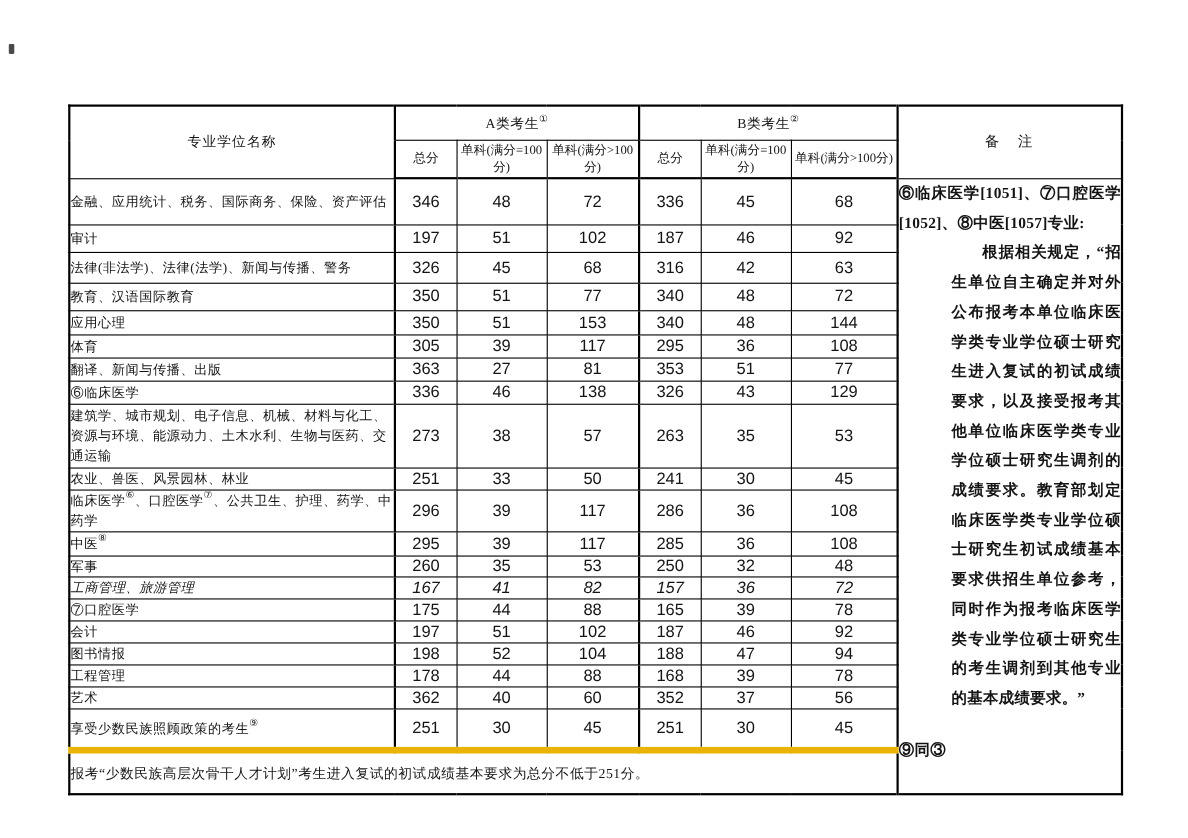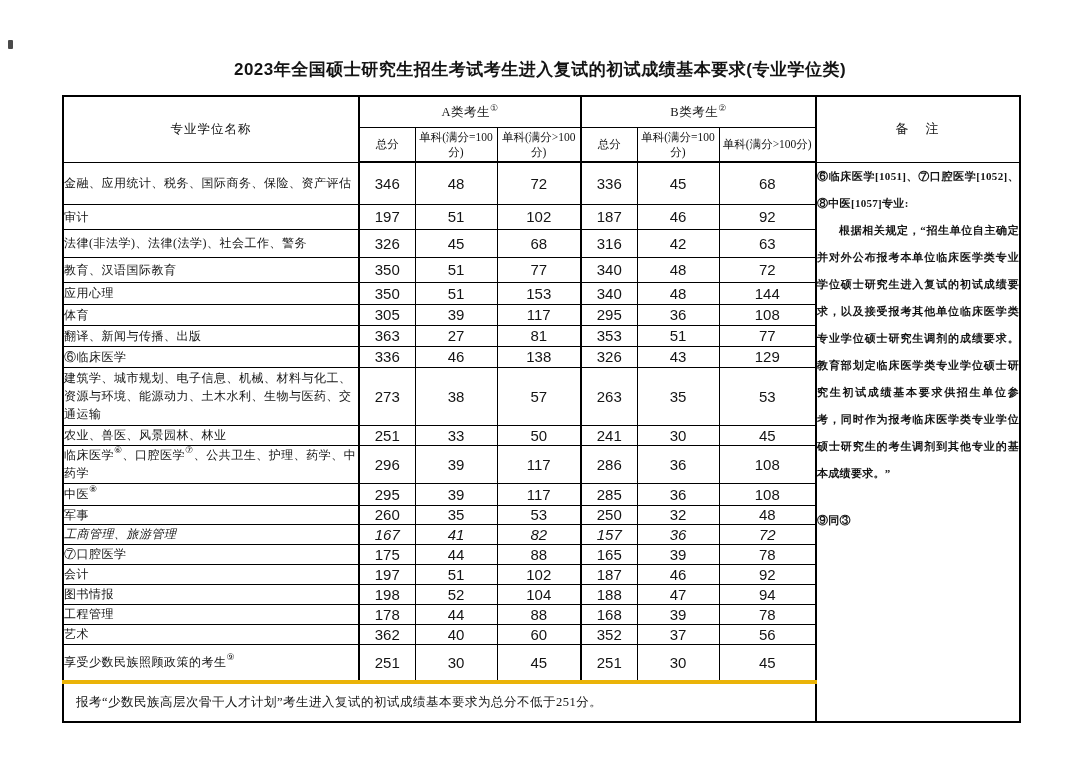--- a/index.html
+++ b/index.html
@@ -20,21 +20,21 @@
     border-collapse:collapse;table-layout:fixed;
     border:2px solid #000;
   }
   table.score th,table.score td{
     border:1px solid #000;padding:0;overflow:hidden;
   }
   
   .gsl{border-left:2px solid #000 !important;}
   tr.h2 th{border-bottom:2px solid #000;}
   th.remarks-h{border-bottom:2px solid #000;}
-  tr.footer-row td{border-top:4px solid #eab308;padding-left:12px;}
+  tr.footer-row td{border-top:6px solid #eab308;}
 
   th{font-weight:normal;}
   .name-h{font-size:12.5px;letter-spacing:1px;}
   .group-h{font-size:12.5px;height:30px;letter-spacing:0.5px;}
   .group-h sup{font-size:9px;}
   tr.h2 th{height:33px;}
   .sub-h{font-size:11.5px;line-height:15px;padding:1px 2px;}
   .remarks-h{font-size:13px;letter-spacing:2px;}
 
   td.name-cell{
@@ -46,32 +46,31 @@
     font-family:"Liberation Sans","DejaVu Sans",sans-serif;
     font-size:15px;text-align:center;vertical-align:middle;
   }
   td.footer-cell{
     font-size:12.5px;letter-spacing:0.5px;
     padding:2px 5px;vertical-align:middle;text-align:left;
   }
   td.remarks-cell{
     vertical-align:top;text-align:justify;
     padding:20px 5px 0 5px;
-    font-size:11px;font-weight:bold;line-height:27px;letter-spacing:0.3px;
+    font-size:14px;font-weight:bold;line-height:27px;letter-spacing:0.3px;
   }
   td.remarks-cell .rm-heading{margin:0;}
-  td.remarks-cell .rm-body{margin:0;text-indent:2em;}
+  td.remarks-cell .rm-body{margin:0;text-indent:2em;padding-left:48px;}
   td.remarks-cell .rm-note{margin:20px 0 0 0;}
 </style>
 </head>
 <body>
 
 <div class="page">
   <div class="artifact"></div>
-  <div class="title">2023年全国硕士研究生招生考试考生进入复试的初试成绩基本要求(专业学位类)</div>
 
   <table class="score">
     <colgroup>
       <col style="width:296px">
       <col style="width:56px">
       <col style="width:82px">
       <col style="width:84px">
       <col style="width:56px">
       <col style="width:82px">
       <col style="width:97px">
@@ -111,21 +110,21 @@
         <tr style="height: 25px;">
           <td class="name-cell">审计</td>
           <td class="score-cell gsl">197</td>
           <td class="score-cell">51</td>
           <td class="score-cell">102</td>
           <td class="score-cell gsl">187</td>
           <td class="score-cell">46</td>
           <td class="score-cell">92</td>
         </tr>
         <tr style="height: 28px;">
-          <td class="name-cell">法律(非法学)、法律(法学)、社会工作、警务</td>
+          <td class="name-cell">法律(非法学)、法律(法学)、新闻与传播、警务</td>
           <td class="score-cell gsl">326</td>
           <td class="score-cell">45</td>
           <td class="score-cell">68</td>
           <td class="score-cell gsl">316</td>
           <td class="score-cell">42</td>
           <td class="score-cell">63</td>
         </tr>
         <tr style="height: 25px;">
           <td class="name-cell">教育、汉语国际教育</td>
           <td class="score-cell gsl">350</td>

